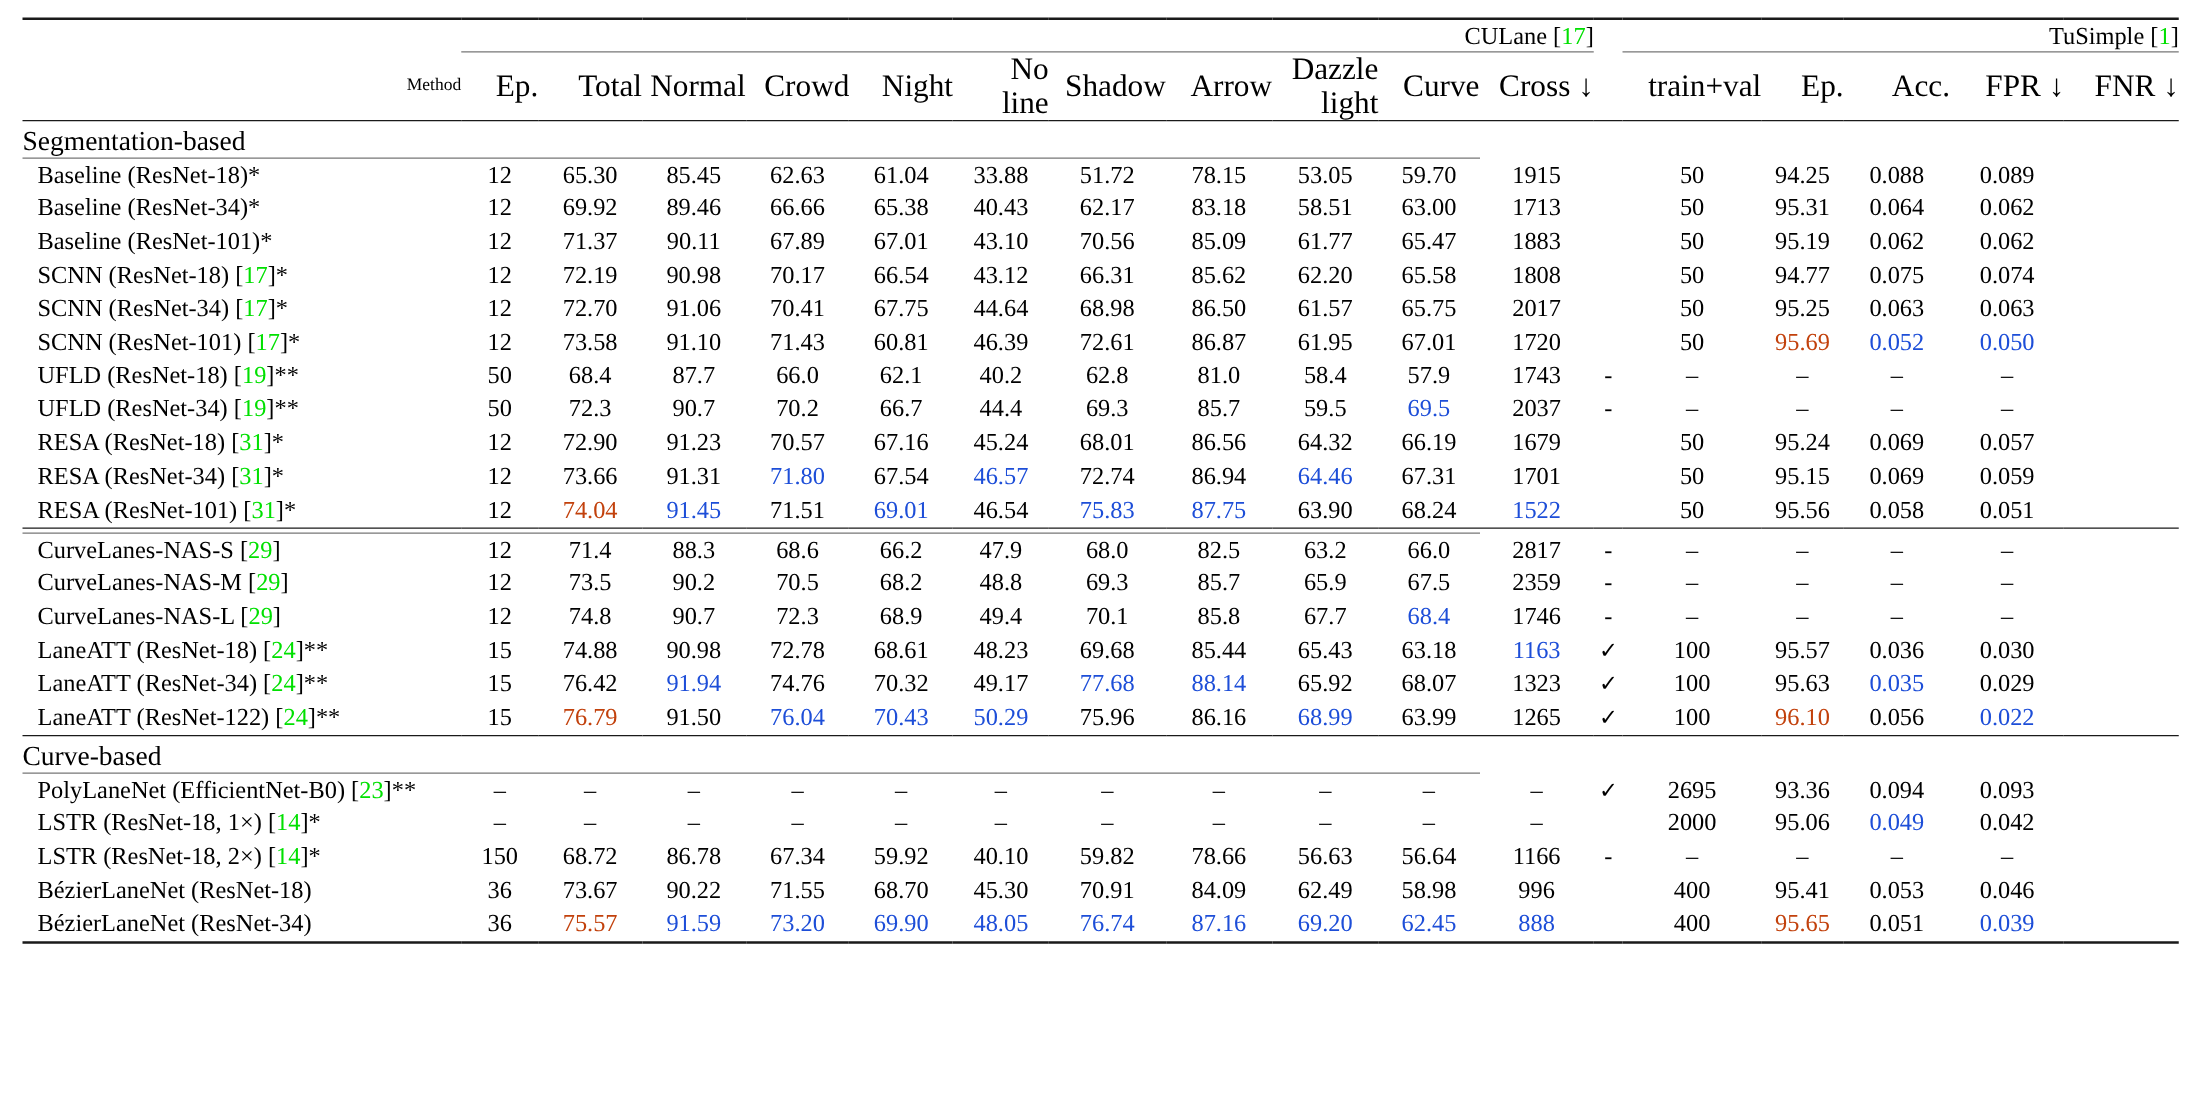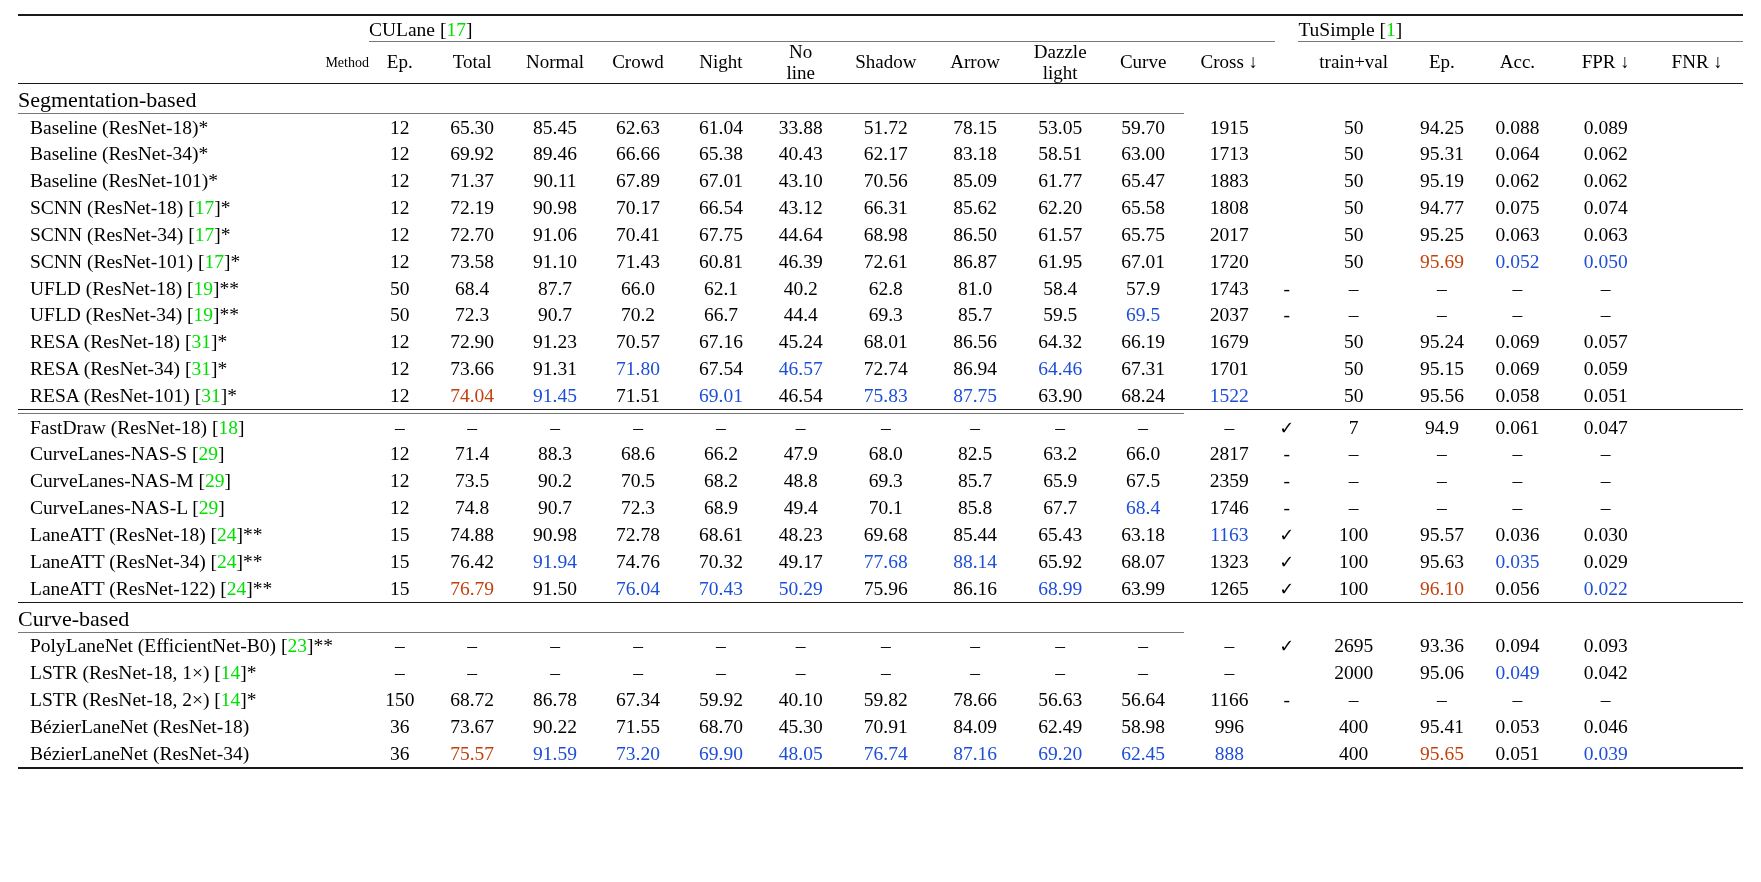--- a/index.html
+++ b/index.html
@@ -30,36 +30,36 @@
     white-space: nowrap;
   }
 
   
   .rule-top td { border-top: 2.2px solid #1a1a1a; height: 3px; }
   .rule-bottom td { border-top: 2.2px solid #1a1a1a; height: 3px; }
   .rule-mid td { border-top: 1.6px solid #1a1a1a; height: 3px; }
 
   
   .grp-head {
-    text-align: left;
+    text-align: right;
     font-weight: bold;
     font-size: 19.5px;
     padding-bottom: 5px;
   }
   .grp-underline {
     height: 1px;
   }
   .grp-underline div {
     height: 0;
     border-top: 1.1px solid #777777;
   }
   .colhead {
-    text-align: center;
+    text-align: right;
     font-weight: bold;
-    font-size: 19px;
+    font-size: 25px;
     line-height: 1.08;
     padding: 7px 0 9px 0;
   }
   .colhead.method-cell {
     text-align: right;
     padding-left: 12px;
     font-size: 14px;
   }
   .colhead.regular { font-weight: normal; }
   .arrow { font-weight: normal; }
@@ -393,39 +393,20 @@
         <tr class="rule-mid">
           <td colspan="18"></td>
         </tr>
         <tr>
           <td colspan="11" class="grp-underline">
             <div></div>
           </td>
           <td colspan="7"></td>
         </tr>
         <tr class="datarow">
-          <td class="method">FastDraw (ResNet-18) [<span class="cite">18</span>]</td>
-          <td>–</td>
-          <td>–</td>
-          <td>–</td>
-          <td>–</td>
-          <td>–</td>
-          <td>–</td>
-          <td>–</td>
-          <td>–</td>
-          <td>–</td>
-          <td>–</td>
-          <td>–</td>
-          <td><span class="check">✓</span></td>
-          <td>7</td>
-          <td>94.9</td>
-          <td>0.061</td>
-          <td>0.047</td>
-        </tr>
-        <tr class="datarow">
           <td class="method">CurveLanes-NAS-S [<span class="cite">29</span>]</td>
           <td>12</td>
           <td>71.4</td>
           <td>88.3</td>
           <td>68.6</td>
           <td>66.2</td>
           <td>47.9</td>
           <td>68.0</td>
           <td>82.5</td>
           <td>63.2</td>

